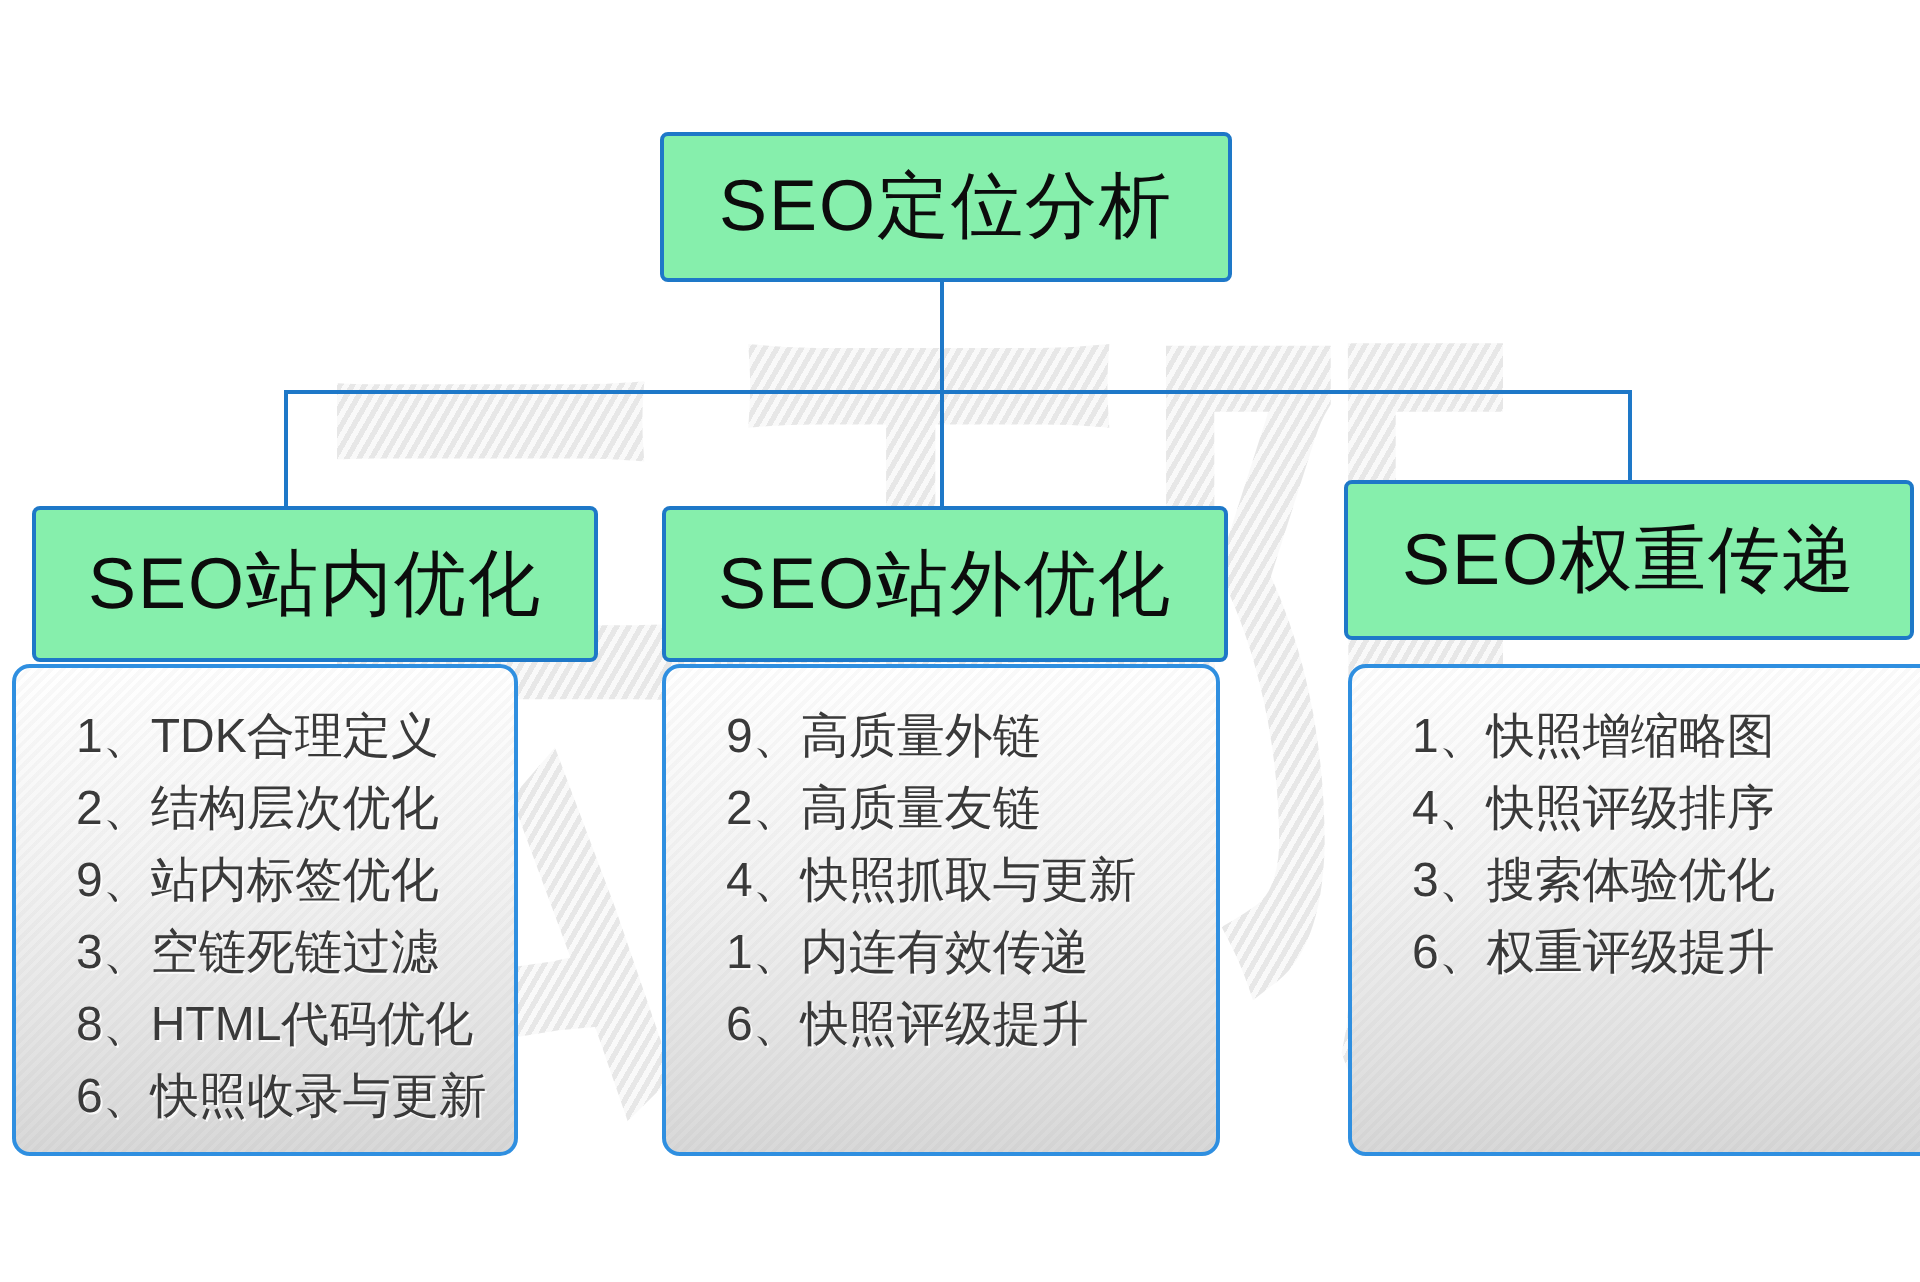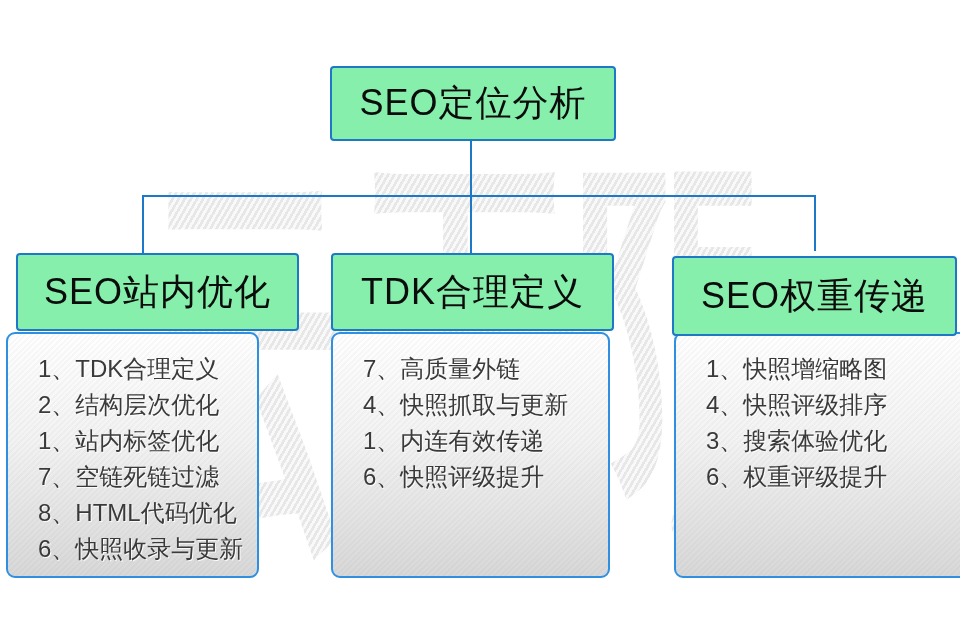--- a/index.html
+++ b/index.html
@@ -32,21 +32,21 @@
   #line-right-drop{left:814px;top:195px;width:2px;height:56px;}
   
   .node{
     position:absolute;background:#86efac;border:2px solid #1e78c8;border-radius:4px;
     display:flex;align-items:center;justify-content:center;
     font-size:36px;color:#0c0c0c;z-index:2;white-space:nowrap;letter-spacing:1px;
   }
   #root-box{left:330px;top:66px;width:282px;height:71px;}
   #hdr-0{left:16px;top:253px;width:279px;height:74px;}
   #hdr-1{left:331px;top:253px;width:279px;height:74px;}
-  #hdr-2{left:672px;top:256px;width:281px;height:76px;}
+  #hdr-2{left:672px;top:240px;width:281px;height:76px;}
   
   .panel{
     position:absolute;border:2px solid #2f8fe0;border-radius:9px;z-index:1;
     box-sizing:border-box;padding:17px 0 0 30px;
     background-image:
       repeating-linear-gradient(135deg, rgba(0,0,0,0.025) 0 2px, rgba(0,0,0,0) 2px 4px),
       linear-gradient(#ffffff 0%, #f2f2f2 45%, #d8d8d8 100%);
   }
   #panel-0{left:6px;top:332px;width:253px;height:246px;}
   #panel-1{left:331px;top:332px;width:279px;height:246px;}
@@ -65,34 +65,35 @@
 
   <div class="line" id="line-root-drop"></div>
   <div class="line" id="line-horizontal"></div>
   <div class="line" id="line-left-drop"></div>
   <div class="line" id="line-mid-drop"></div>
   <div class="line" id="line-right-drop"></div>
 
   <div class="node" id="root-box">SEO定位分析</div>
 
   <div class="node" id="hdr-0">SEO站内优化</div>
-  <div class="node" id="hdr-1">TDK合理定义</div>
+  <div class="node" id="hdr-1">SEO站外优化</div>
   <div class="node" id="hdr-2">SEO权重传递</div>
 
   <div class="panel" id="panel-0">
     <div class="li">1、TDK合理定义</div>
     <div class="li">2、结构层次优化</div>
-    <div class="li">1、站内标签优化</div>
-    <div class="li">7、空链死链过滤</div>
+    <div class="li">9、站内标签优化</div>
+    <div class="li">3、空链死链过滤</div>
     <div class="li">8、HTML代码优化</div>
     <div class="li">6、快照收录与更新</div>
   </div>
 
   <div class="panel" id="panel-1">
-    <div class="li">7、高质量外链</div>
+    <div class="li">9、高质量外链</div>
+    <div class="li">2、高质量友链</div>
     <div class="li">4、快照抓取与更新</div>
     <div class="li">1、内连有效传递</div>
     <div class="li">6、快照评级提升</div>
   </div>
 
   <div class="panel" id="panel-2">
     <div class="li">1、快照增缩略图</div>
     <div class="li">4、快照评级排序</div>
     <div class="li">3、搜索体验优化</div>
     <div class="li">6、权重评级提升</div>

